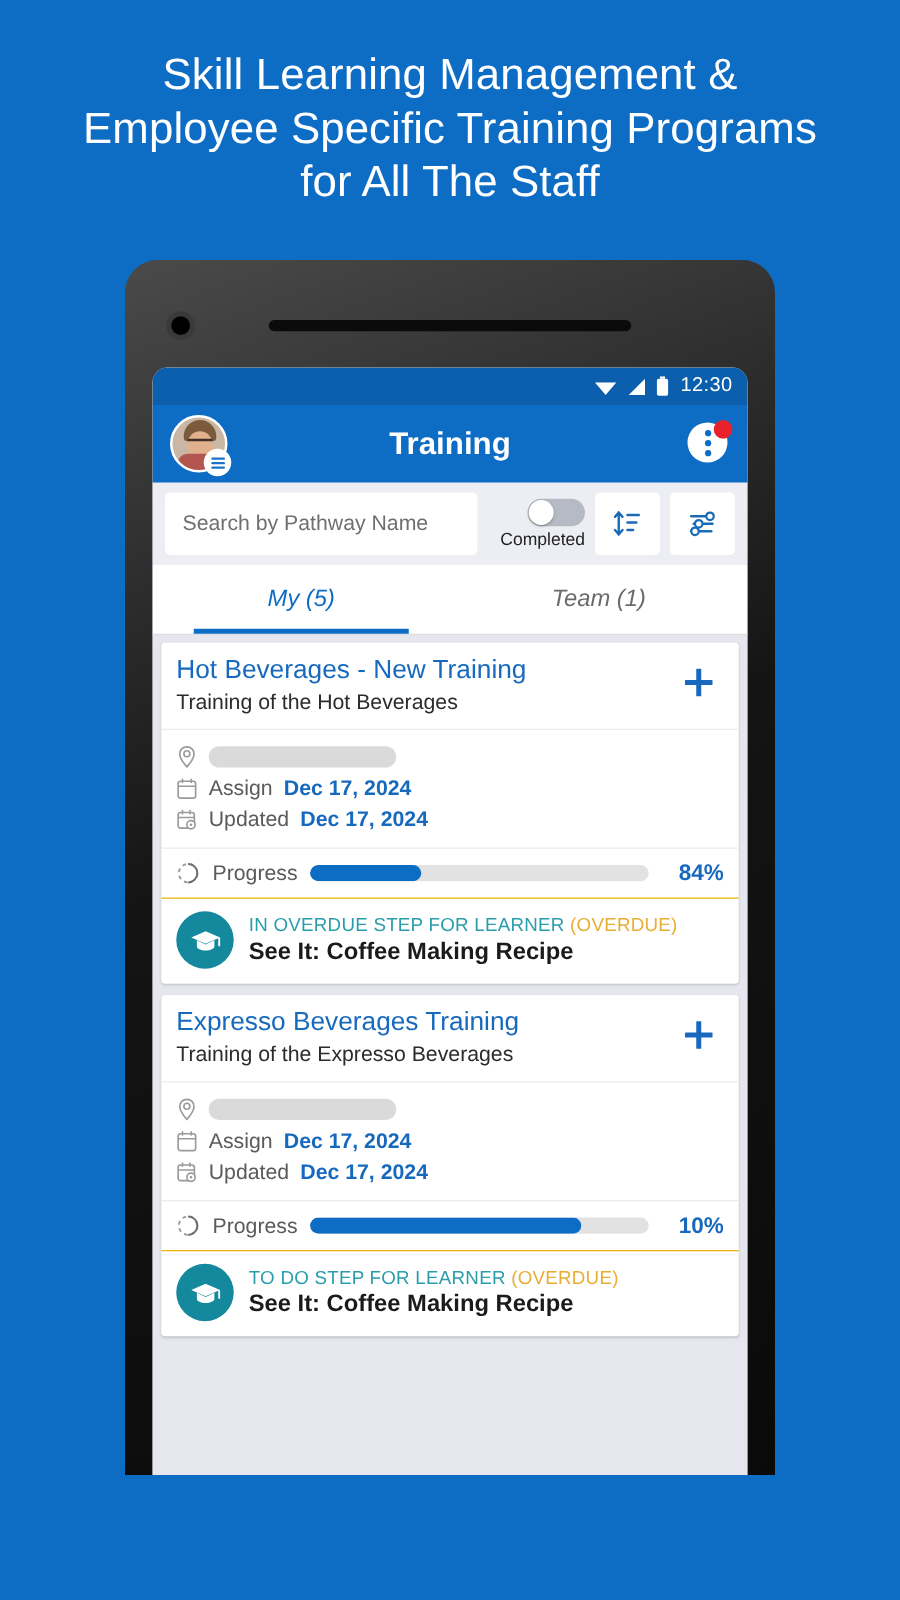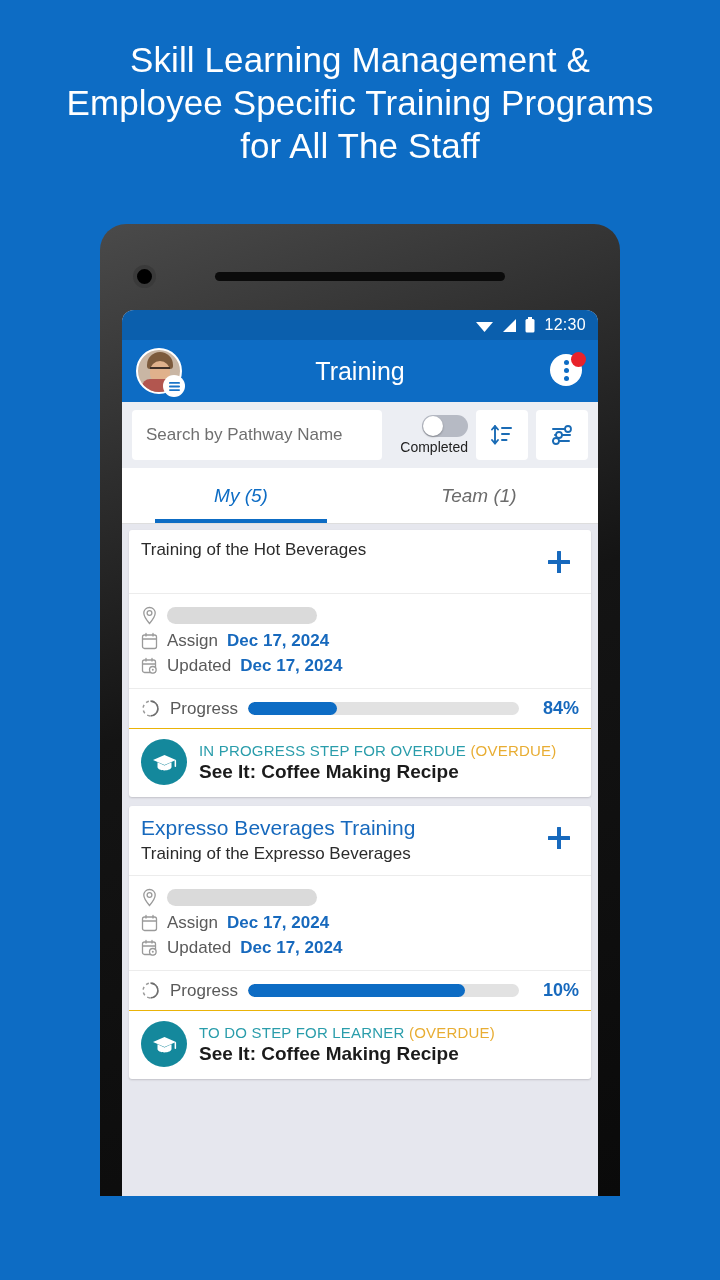--- a/index.html
+++ b/index.html
@@ -19,21 +19,21 @@
     font-size: 35px;
     line-height: 43px;
     font-weight: 400;
     letter-spacing: 0.1px;
     padding: 0 60px;
   }
 
   
   .phone {
     position: absolute;
-    left: 100px; top: 224px;
+    left: 100px; top: 208px;
     width: 520px; height: 972px;
     background: linear-gradient(160deg, #4a4a4a 0%, #2e2e2e 22%, #141414 45%, #0a0a0a 100%);
     border-radius: 26px 26px 0 0;
     padding: 0;
     overflow: hidden;
   }
   .bezel-top {
     position: relative;
     height: 86px;
     width: 100%;
@@ -125,21 +125,21 @@
     border-radius: 50%;
     background: #fff;
     display: flex; align-items: center; justify-content: center;
   }
   .appbar-title {
     position: absolute;
     left: 0; width: 100%;
     text-align: center;
     color: #ffffff;
     font-size: 25px;
-    font-weight: 400;
+    font-weight: 700;
     pointer-events: none;
   }
   .menu-btn {
     margin-left: auto;
     position: relative;
     width: 34px; height: 34px;
   }
   .menu-circle {
     width: 32px; height: 32px; border-radius: 50%;
     background: #fff;
@@ -389,20 +389,21 @@
     <div class="tabs">
       <div class="tab active">My (5)</div>
       <div class="tab">Team (1)</div>
     </div>
 
     <div class="list">
 
       <div class="card">
         <div class="card-head">
           <div class="card-head-text">
+            <div class="card-title">Hot Beverages - New Training</div>
             <div class="card-sub">Training of the Hot Beverages</div>
           </div>
           <div class="plus-btn">
             <svg width="28" height="28" viewBox="0 0 28 28">
               <rect x="12" y="3" width="4" height="22" rx="0.5" fill="#1769bd"></rect>
               <rect x="3" y="12" width="22" height="4" rx="0.5" fill="#1769bd"></rect>
             </svg>
           </div>
         </div>
         <div class="card-meta">
@@ -448,21 +449,21 @@
         <div class="status-row">
           <div class="grad-circle">
             <svg width="27" height="21" viewBox="0 0 27 21">
               <path d="M13.5 3 L25 8 L13.5 13 L2 8 Z" fill="#fff"></path>
               <path d="M6.5 10.2 L6.5 15 C6.5 17 9.7 18.4 13.5 18.4 C17.3 18.4 20.5 17 20.5 15 L20.5 10.2 L13.5 13.6 Z" fill="#fff"></path>
               <rect x="23.6" y="8" width="1.5" height="7" rx="0.7" fill="#fff"></rect>
             </svg>
           </div>
           <div>
             <div class="status-kicker">
-              <span class="k-main">IN PROGRESS STEP FOR OVERDUE</span>
+              <span class="k-main">IN OVERDUE STEP FOR LEARNER</span>
               <span class="k-flag">(OVERDUE)</span>
             </div>
             <div class="status-title">See It: Coffee Making Recipe</div>
           </div>
         </div>
       </div>
 
       <div class="card">
         <div class="card-head">
           <div class="card-head-text">

